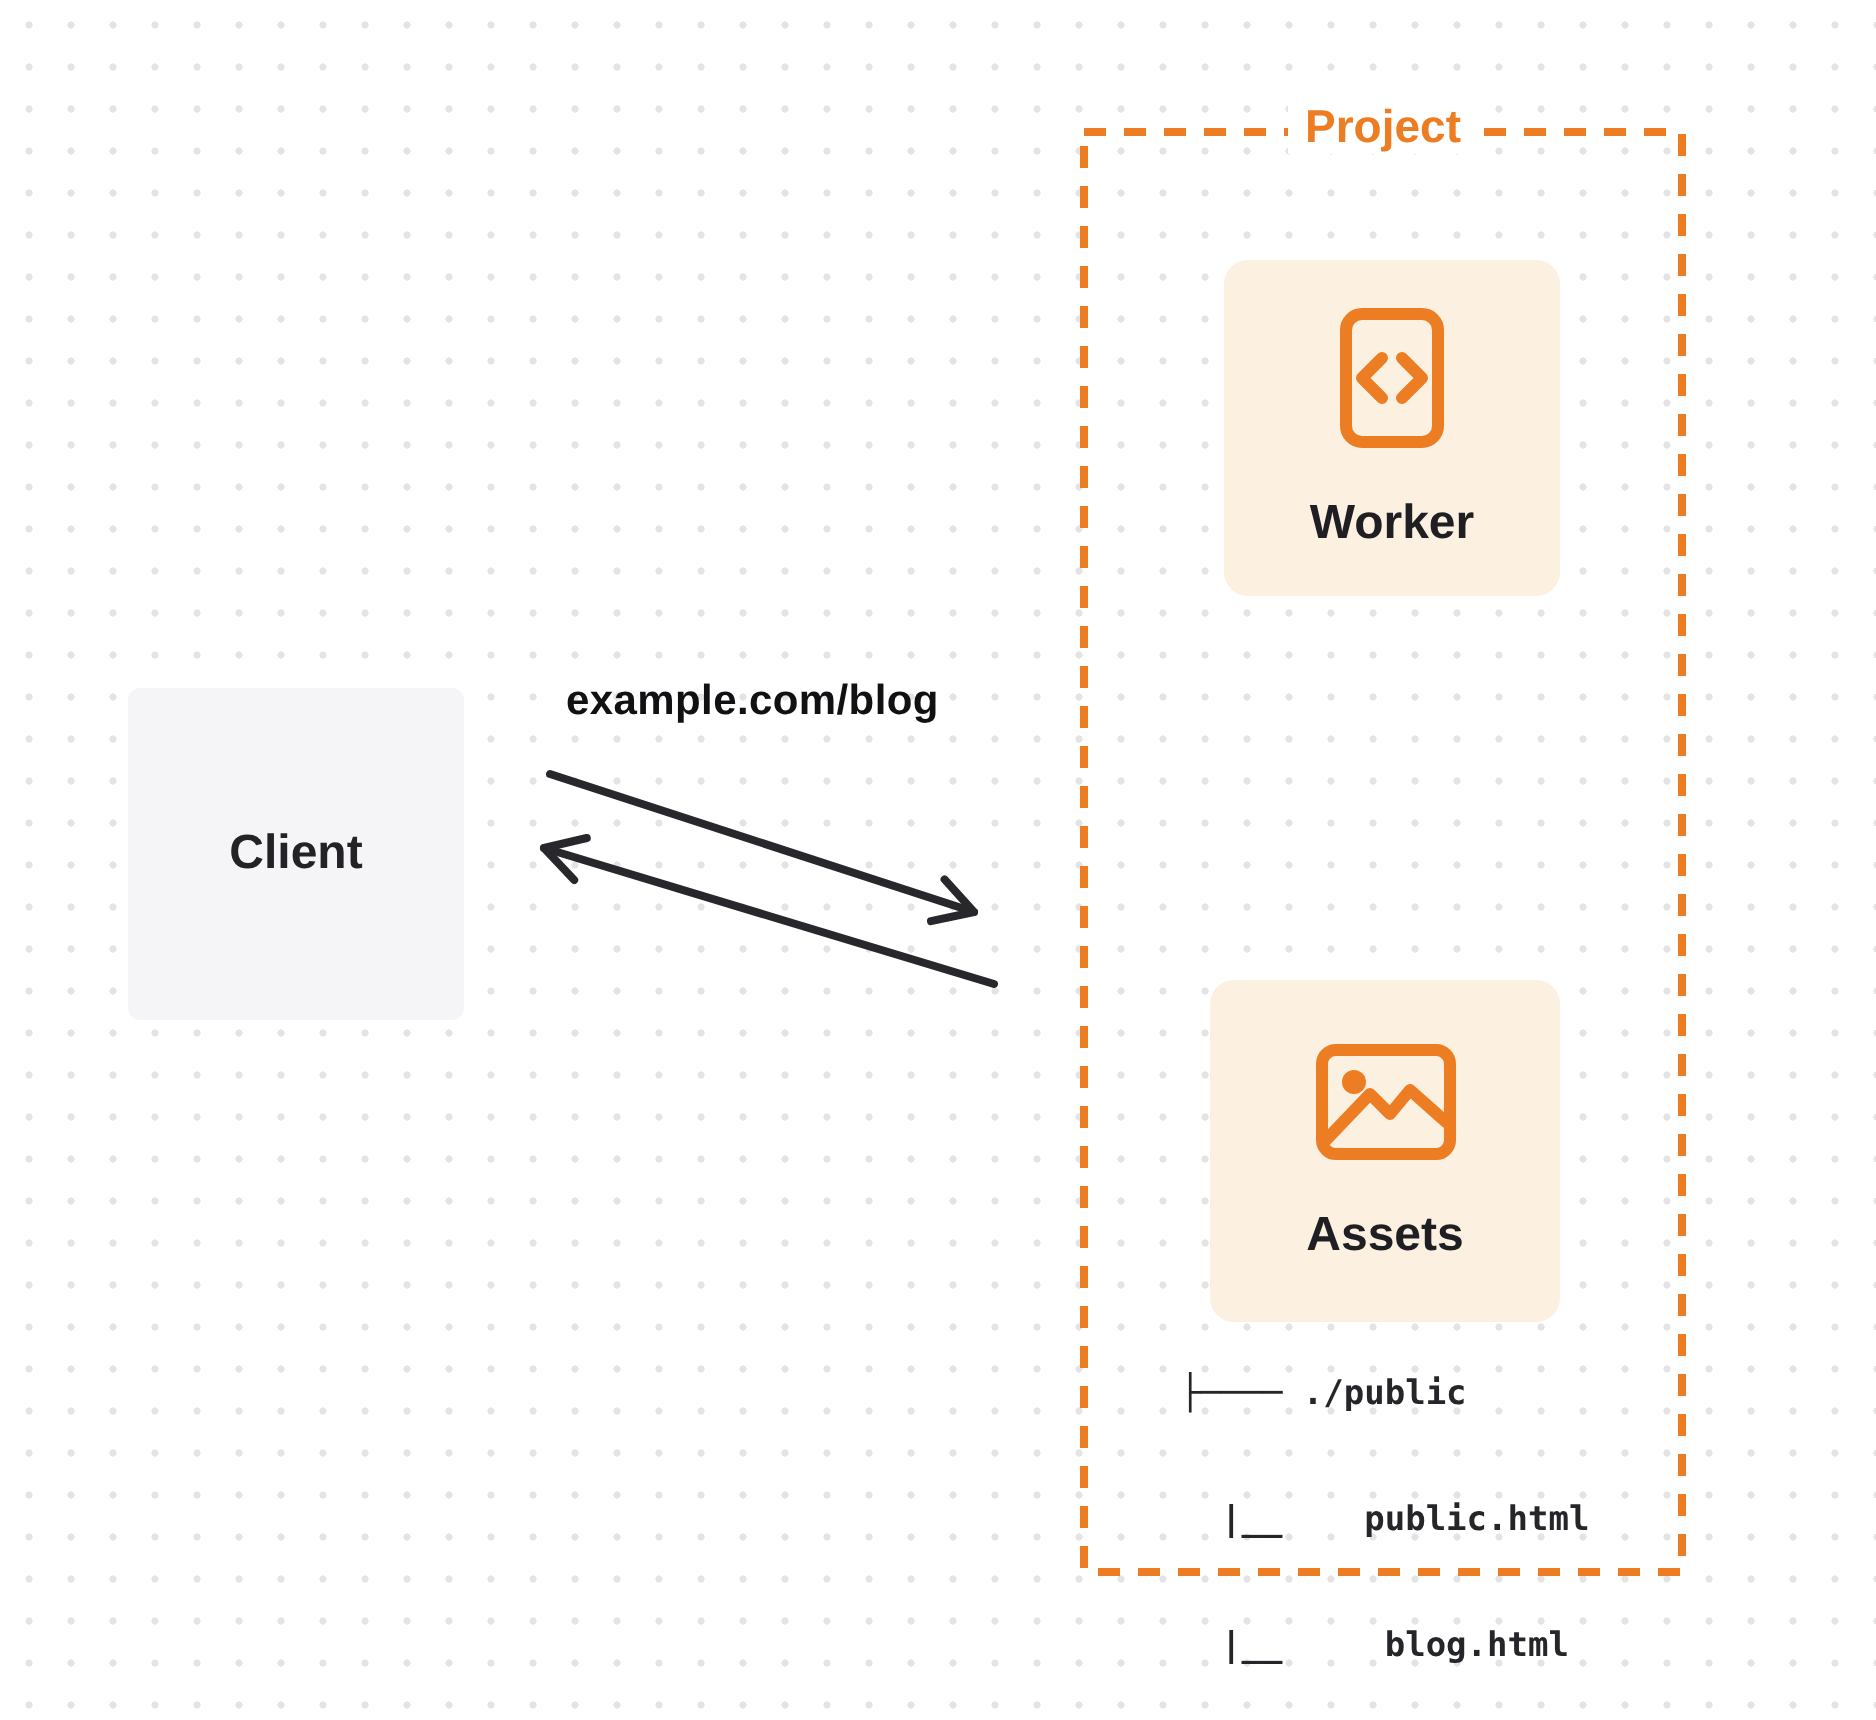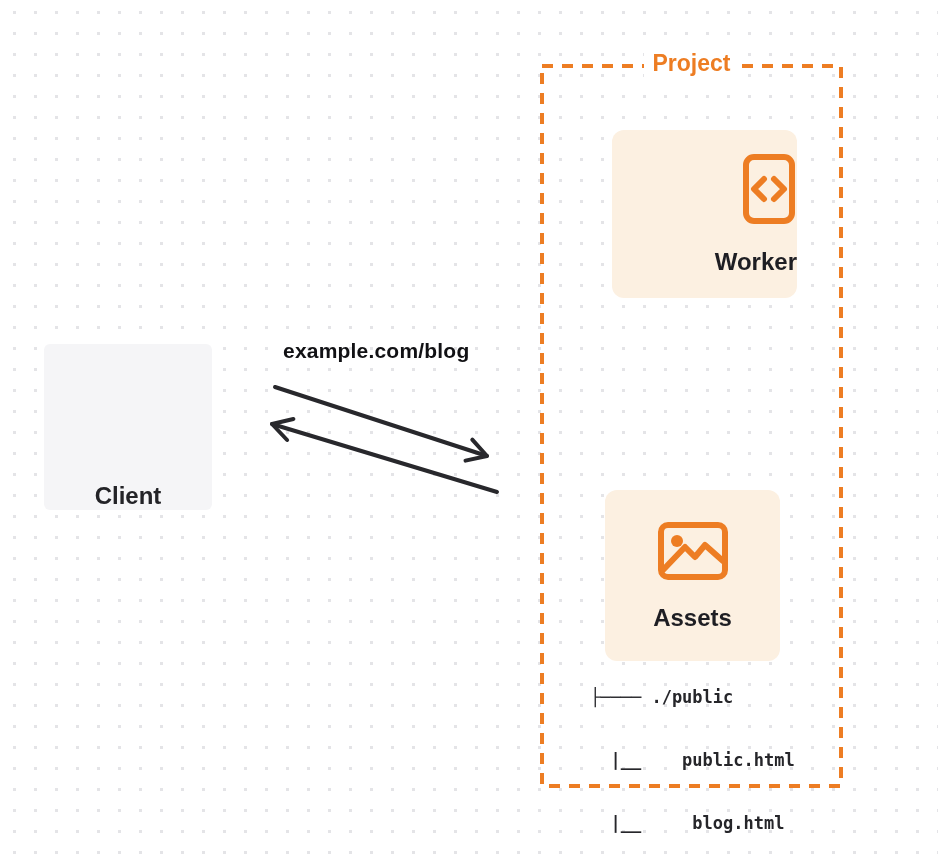--- a/index.html
+++ b/index.html
@@ -18,25 +18,25 @@
     position:relative;
     width:938px;height:860px;
     background-color:#fff;
     background-image:radial-gradient(circle, var(--dot) 1.7px, transparent 1.9px);
     background-size:21px 21px;
     background-position:4px 2px;
     overflow:hidden;
   }
   
   .client-box{
-    position:absolute;left:44px;top:344px;
+    position:absolute;left:64px;top:344px;
     width:168px;height:166px;
     background:var(--client-bg);
     border-radius:6px;
-    display:flex;align-items:flex-end;justify-content:center;
+    display:flex;align-items:center;justify-content:center;
   }
   .node-label{
     font-size:24px;font-weight:700;color:var(--ink);
   }
   
   .request-label{
     position:absolute;left:283px;top:339px;
     font-size:21px;font-weight:700;color:#111114;
     letter-spacing:.2px;
   }
@@ -59,21 +59,21 @@
     white-space:nowrap;
   }
   
   .card{
     position:absolute;
     background:var(--card-bg);
     border-radius:12px;
     display:flex;flex-direction:column;align-items:center;justify-content:center;
     gap:22px;color:var(--accent);
   }
-  .card.worker{left:72px;top:66px;width:185px;height:168px;align-items:flex-end;}
+  .card.worker{left:72px;top:66px;width:168px;height:168px;}
   .card.assets{left:65px;top:426px;width:175px;height:171px;}
   .card svg{display:block;}
   .card-label{font-size:24px;font-weight:700;color:#1E1E23;}
   .card svg *{stroke:currentColor;stroke-width:6;fill:none;stroke-linecap:round;stroke-linejoin:round;}
   .card svg .filled{fill:currentColor;stroke:none;}
   
   .file-tree{
     position:absolute;left:50px;top:581px;
     font-family:"DejaVu Sans Mono", monospace;
     font-size:17px;line-height:21px;

